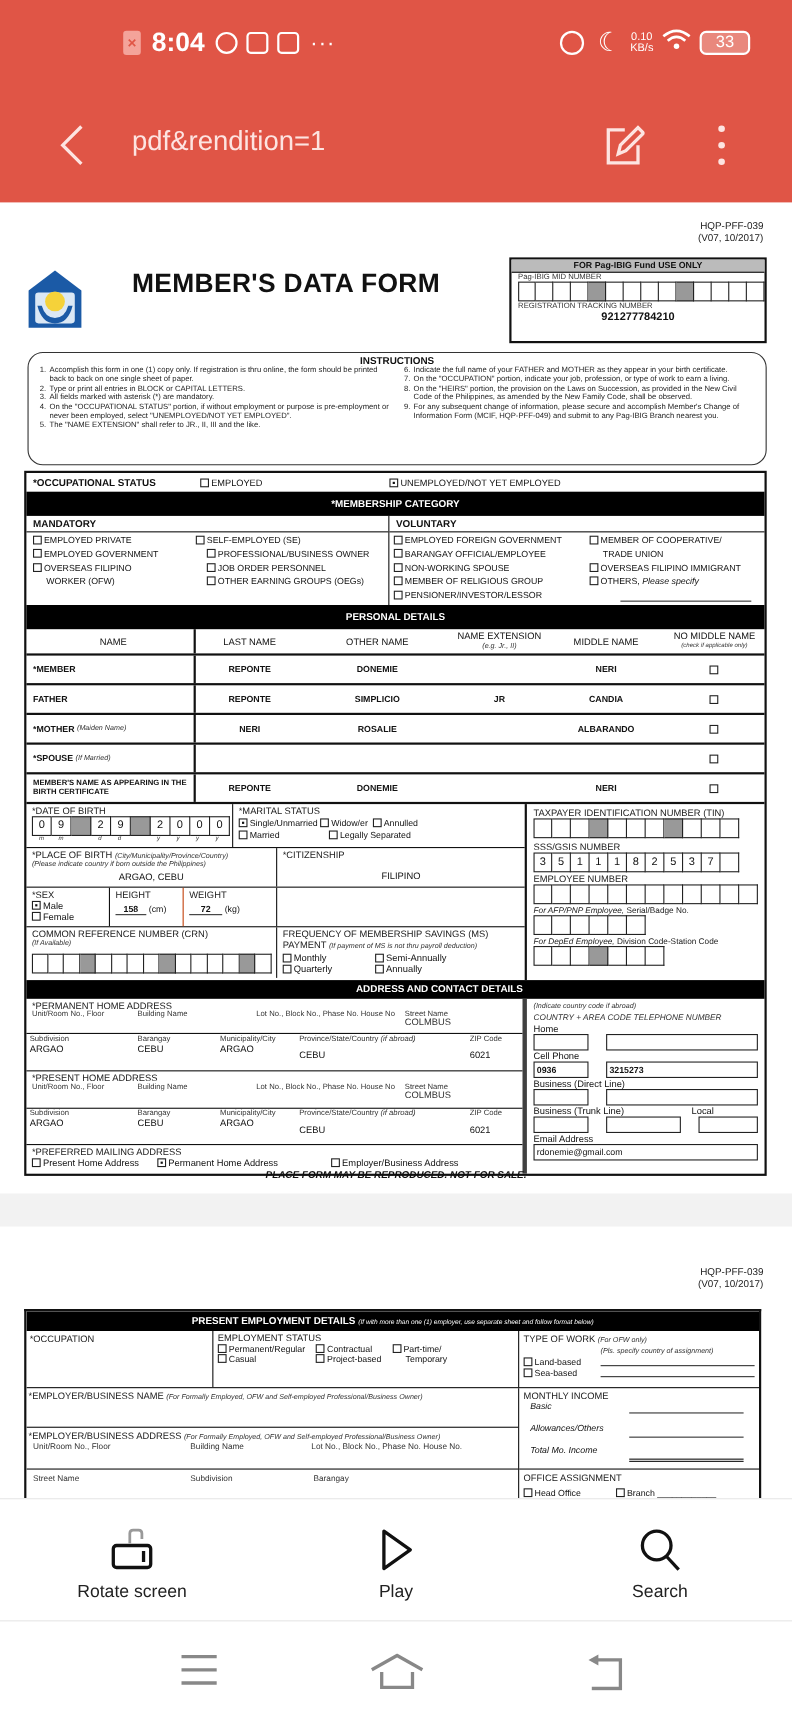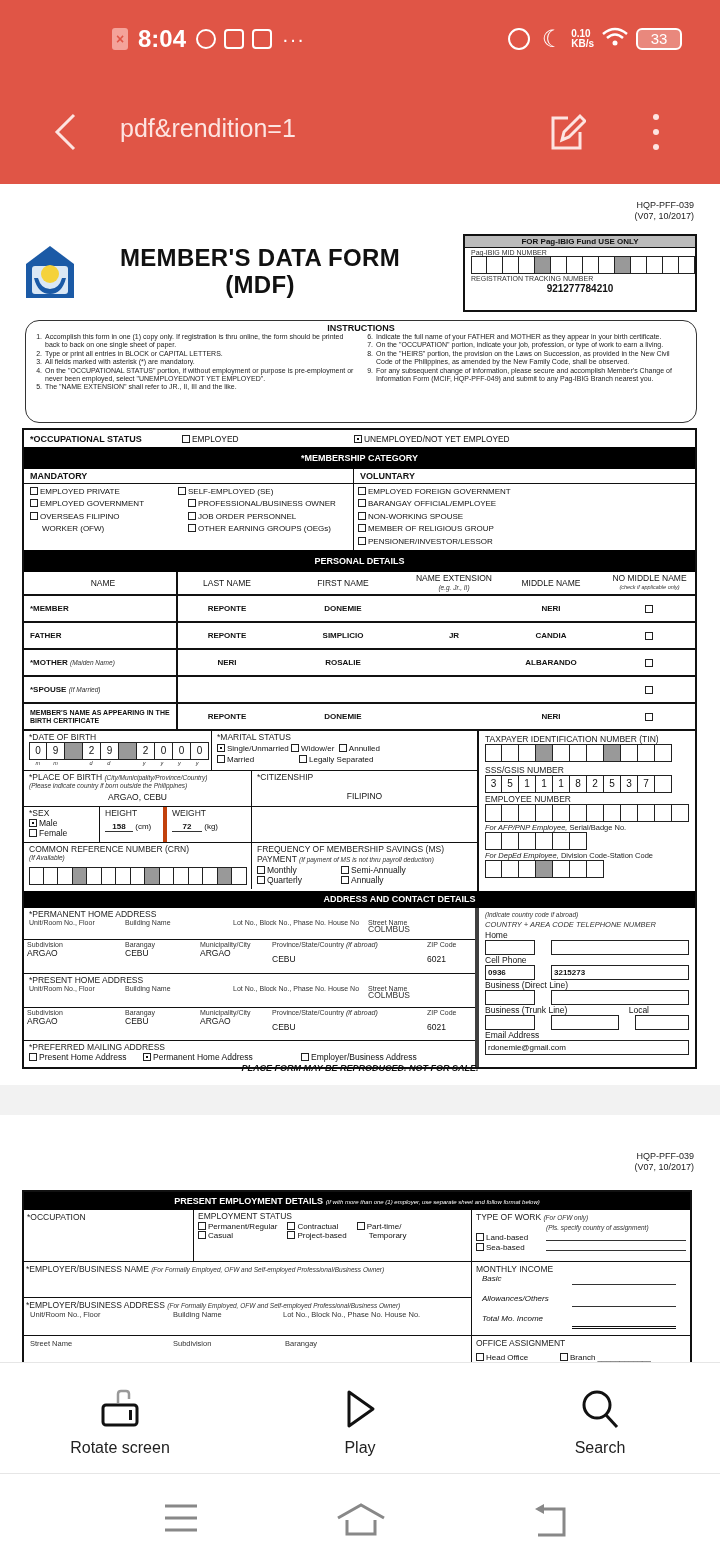--- a/index.html
+++ b/index.html
@@ -7,21 +7,21 @@
 .topbar{position:absolute;left:0;top:0;width:720px;height:184px;background:#e05546;color:#fff}
 .status{position:absolute;top:22px;left:108px;right:38px;height:34px;display:flex;align-items:center}
 .status .time{font-weight:bold;font-size:24px;margin:0 6px}
 .sicon{display:inline-block;width:20px;height:20px;margin:0 4px;border:2px solid #fff;border-radius:4px;position:relative}
 .sim{background:#f4a39a;border:none;width:16px;height:22px;border-radius:3px;color:#e05546;font-size:14px;text-align:center;line-height:22px;font-weight:bold}
 .msgr{border-radius:50%;width:20px;height:20px}
 .dots{font-size:20px;margin-left:6px;letter-spacing:1px}
 .sright{margin-left:auto;display:flex;align-items:center;gap:8px}
 .alarm{border-radius:50%;width:22px;height:22px}
 .moon{font-size:24px;line-height:22px}
-.speed{font-size:10px;font-weight:bold;line-height:10px;}
+.speed{font-size:10px;font-weight:normal;line-height:10px;text-align:center}
 .wifi{font-size:20px}
 .batt{width:46px;height:22px;border:2px solid #fff;border-radius:6px;font-size:15px;text-align:center;line-height:18px;background:rgba(255,255,255,.3)}
 .navrow{position:absolute;top:100px;left:0;width:720px;height:64px;display:flex;align-items:center}
 .back{position:absolute;left:52px;top:12px;width:26px;height:40px}
 .doc-title{position:absolute;left:120px;top:14px;font-size:25px;color:#fde4e1}
 .edit{position:absolute;left:548px;top:12px;width:38px;height:40px}
 .more{position:absolute;left:646px;top:10px;width:20px;height:44px}
 .more i{display:block;width:6px;height:6px;border-radius:50%;background:#fde4e1;margin:4px auto 9px}
 .code{position:absolute;right:26px;text-align:right;font-size:9px;line-height:11px;color:#222}
 .logo{position:absolute;left:24px;top:244px;width:52px;height:56px}
@@ -119,21 +119,20 @@
 
 <svg class="logo" viewBox="0 0 52 56">
   <path d="M26 2 L50 20 L50 54 L2 54 L2 20 Z" fill="#1b5aa6"></path>
   <rect x="8" y="22" width="36" height="28" rx="3" fill="#dbe8f5"></rect>
   <circle cx="26" cy="30" r="9" fill="#f5d23a"></circle>
   <path d="M10 34 Q14 50 26 50 Q38 50 42 34 L38 34 Q35 45 26 45 Q17 45 14 34 Z" fill="#1b5aa6"></path>
 </svg>
 
 <div class="mdf-title">
   <div>MEMBER'S DATA FORM</div>
-  <div>(MDF)</div>
 </div>
 
 <div class="fund">
   <div class="hd">FOR Pag-IBIG Fund USE ONLY</div>
   <div class="lbl">Pag-IBIG MID NUMBER</div>
   <div class="boxes">
     <span style="width:16px"></span>
       <span style="width:16px"></span>
       <span style="width:16px"></span>
       <span style="width:16px"></span>
@@ -200,30 +199,37 @@
     <div style="flex:1">
       <div class="bold" style="padding:2px 6px;border-bottom:1px solid #111;font-size:9px">VOLUNTARY</div>
       <div style="display:flex">
         <div class="mem-col" style="flex:0 0 180px;padding-left:4px">
           <div><span class="cb"></span><span>EMPLOYED FOREIGN GOVERNMENT</span></div>
           <div><span class="cb"></span><span>BARANGAY OFFICIAL/EMPLOYEE</span></div>
           <div><span class="cb"></span><span>NON-WORKING SPOUSE</span></div>
           <div><span class="cb"></span><span>MEMBER OF RELIGIOUS GROUP</span></div>
           <div><span class="cb"></span><span>PENSIONER/INVESTOR/LESSOR</span></div>
         </div>
+        <div class="mem-col" style="padding-left:2px">
+          <div><span class="cb"></span><span>MEMBER OF COOPERATIVE/</span></div>
+          <div style="padding-left:12px">TRADE UNION</div>
+          <div><span class="cb"></span><span>OVERSEAS FILIPINO IMMIGRANT</span></div>
+          <div><span class="cb"></span><span>OTHERS,</span> <span class="ital">Please specify</span></div>
+          <div style="border-bottom:1px solid #333;margin:10px 6px 0 28px"></div>
+        </div>
       </div>
     </div>
   </div>
 
   <div class="bar">PERSONAL DETAILS</div>
   <div class="name-table">
     <div class="nrow nhead" style="height:24px">
       <div class="cell c0" style="justify-content:center">NAME</div>
       <div class="cell c1">LAST NAME</div>
-      <div class="cell c2">FIRST NAME</div>
+      <div class="cell c2">OTHER NAME</div>
       <div class="cell c3">
           <span>NAME EXTENSION</span>
           <span class="sub">(e.g. Jr., II)</span>
         </div>
       <div class="cell c4">MIDDLE NAME</div>
       <div class="cell c5">
           <span>NO MIDDLE NAME</span>
           <span class="sub" style="font-size:5.5px">(check if applicable only)</span>
         </div>
     </div>
@@ -325,21 +331,21 @@
           <div class="lbl">*CITIZENSHIP</div>
           <div class="val" style="text-align:center;margin-top:9px">FILIPINO</div>
         </div>
       </div>
       <div class="row" style="height:36px">
         <div style="width:76px;border-right:1px solid #111;padding:1px 5px;font-size:8.5px;line-height:10px">
           <div class="lbl">*SEX</div>
           <div><span class="cb on"></span><span>Male</span></div>
           <div><span class="cb"></span><span>Female</span></div>
         </div>
-        <div style="width:67px;border-right:4px solid #c2410c;padding:1px 5px">
+        <div style="width:67px;border-right:1px solid #c2410c;padding:1px 5px">
           <div class="lbl">HEIGHT</div>
           <div style="margin-top:4px;font-size:8px"><span style="display:inline-block;width:28px;border-bottom:1px solid #333;text-align:center;font-weight:bold">158</span> <span>(cm)</span></div>
         </div>
         <div style="width:85px;border-right:1px solid #111;padding:1px 5px">
           <div class="lbl">WEIGHT</div>
           <div style="margin-top:4px;font-size:8px"><span style="display:inline-block;width:30px;border-bottom:1px solid #333;text-align:center;font-weight:bold">72</span> <span>(kg)</span></div>
         </div>
       </div>
       <div style="display:flex;height:46px">
         <div style="width:228px;border-right:1px solid #111;padding:1px 5px">

